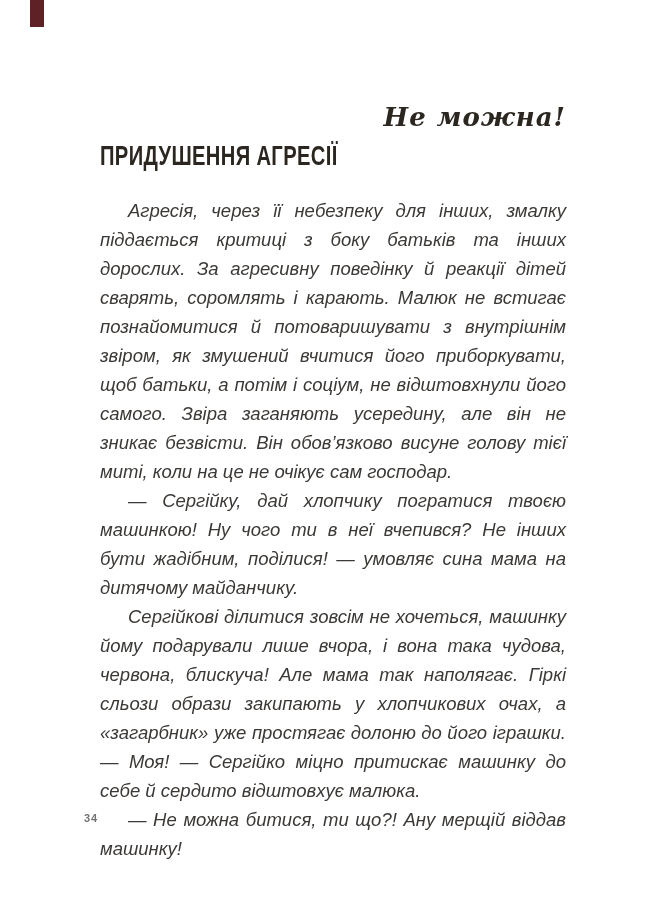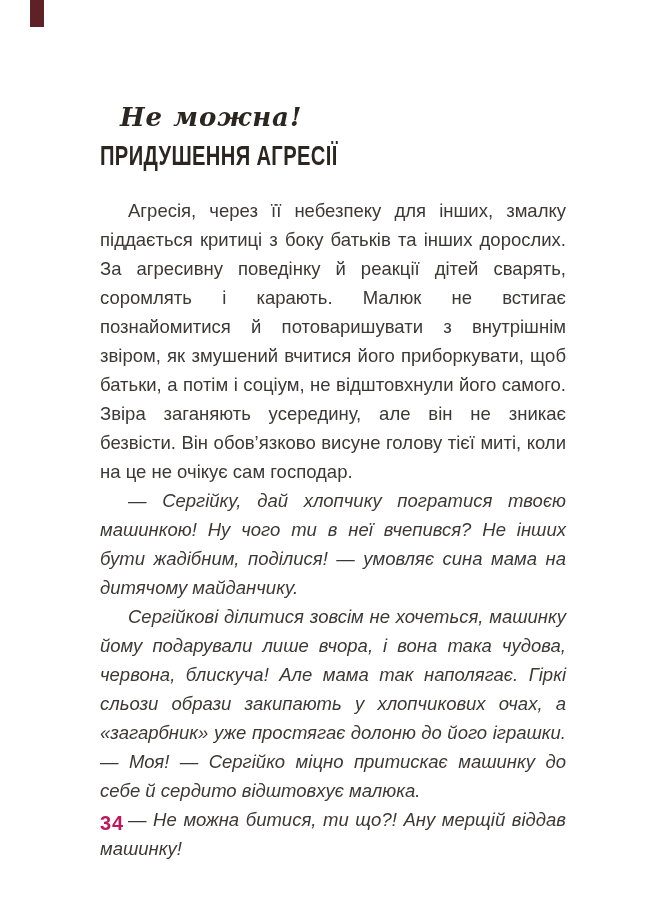--- a/index.html
+++ b/index.html
@@ -27,20 +27,21 @@
 
   .script-heading {
     margin-top: 102px;
     margin-left: 20px;
     font-family: "DejaVu Serif", serif;
     font-style: italic;
     font-weight: 600;
     font-size: 26px;
     letter-spacing: 1px;
     color: #2c2620;
+    text-align: right;
   }
 
   .main-heading {
     margin-top: 8px;
     font-family: "Liberation Sans", sans-serif;
     font-weight: bold;
     font-size: 28px;
     letter-spacing: 0.5px;
     color: #2c2620;
     display: inline-block;
@@ -52,30 +53,30 @@
   .body-text {
     margin-top: 24px;
     font-size: 18.5px;
     line-height: 29px;
     color: #3b3835;
     text-align: justify;
     hyphens: manual;
     -webkit-hyphens: manual;
   }
 
-  p.para { margin: 0; text-indent: 28px; }
+  p.para { margin: 0; text-indent: 28px; font-style: italic; }
   p.italic { font-style: italic; }
 
   .page-number {
     position: absolute;
-    left: 100px; top: 812px;
+    left: 84px; top: 812px;
     font-weight: bold;
-    font-size: 20px;
+    font-size: 11px;
     letter-spacing: 1px;
-    color: #be185d;
+    color: #737373;
   }
 </style>
 </head>
 <body>
 
 <div class="page">
 
   <div class="chapter-tab"></div>
 
   <div class="content">

